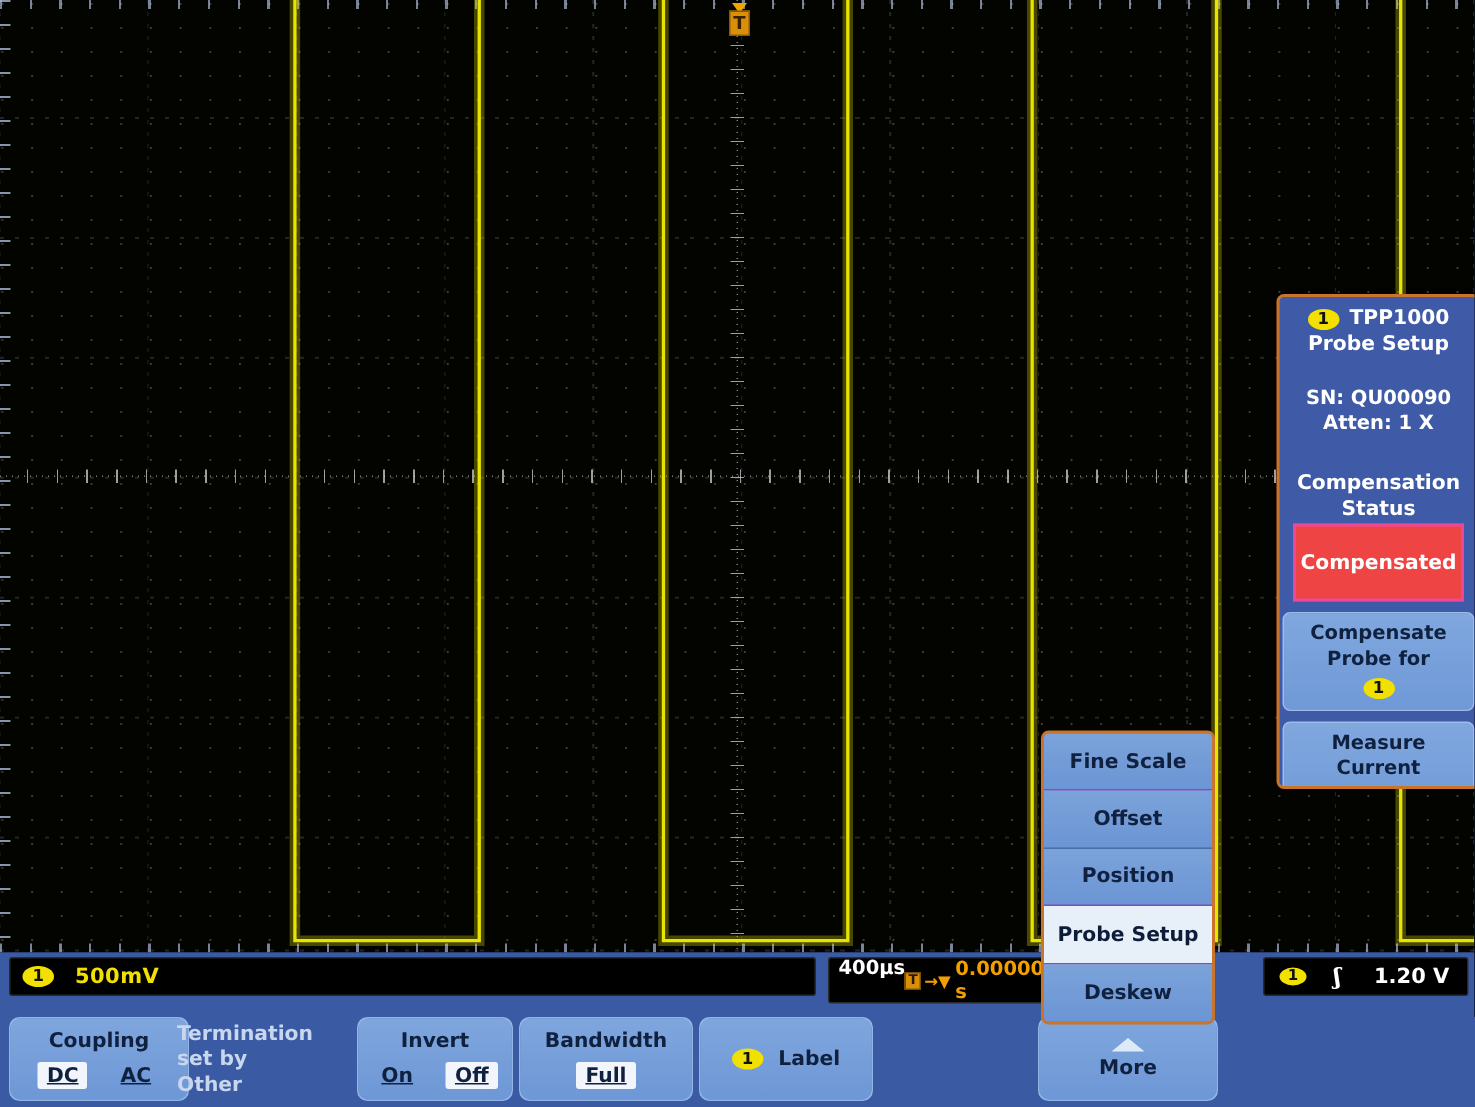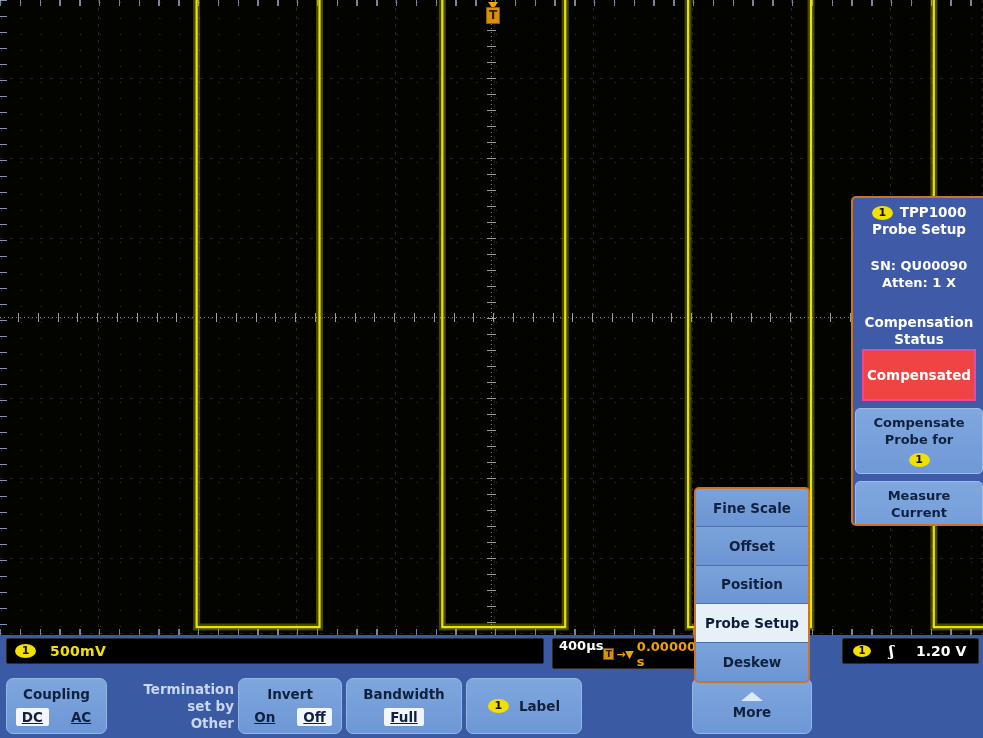--- a/index.html
+++ b/index.html
@@ -191,26 +191,26 @@
   .bottom-btn .btn-title { line-height: 16px; }
   .bottom-btn .opt-row {
     display: flex; align-items: center; justify-content: center;
     gap: 16px; margin-top: 6px; text-decoration: underline;
   }
   .opt { padding: 1px 6px; border-radius: 2px; line-height: 16px; }
   .opt.selected { background: #f2f6fc; color: #10203f; }
   .flat-label {
     position: absolute; top: 4px; height: 56px;
     display: flex; flex-direction: column;
-    align-items: flex-end; justify-content: center;
+    align-items: flex-start; justify-content: center;
     color: #c8d6ee;
     font: bold 13.5px "DejaVu Sans", sans-serif;
     text-align: center; line-height: 17px;
   }
-  #btn-coupling    { left: 6px;   width: 101px; }
+  #btn-coupling    { left: 6px;   width: 120px; }
   #termination-label { left: 118px; width: 116px; }
   #btn-invert      { left: 238px; width: 104px; }
   #btn-bandwidth   { left: 346px; width: 116px; }
   #btn-label       { left: 466px; width: 116px; }
   #btn-more        { left: 692px; width: 120px; }
   #btn-label .label-inner { display: flex; align-items: center; gap: 10px; }
   #btn-more .chevron-up {
     width: 0; height: 0;
     border-left: 11px solid transparent;
     border-right: 11px solid transparent;

